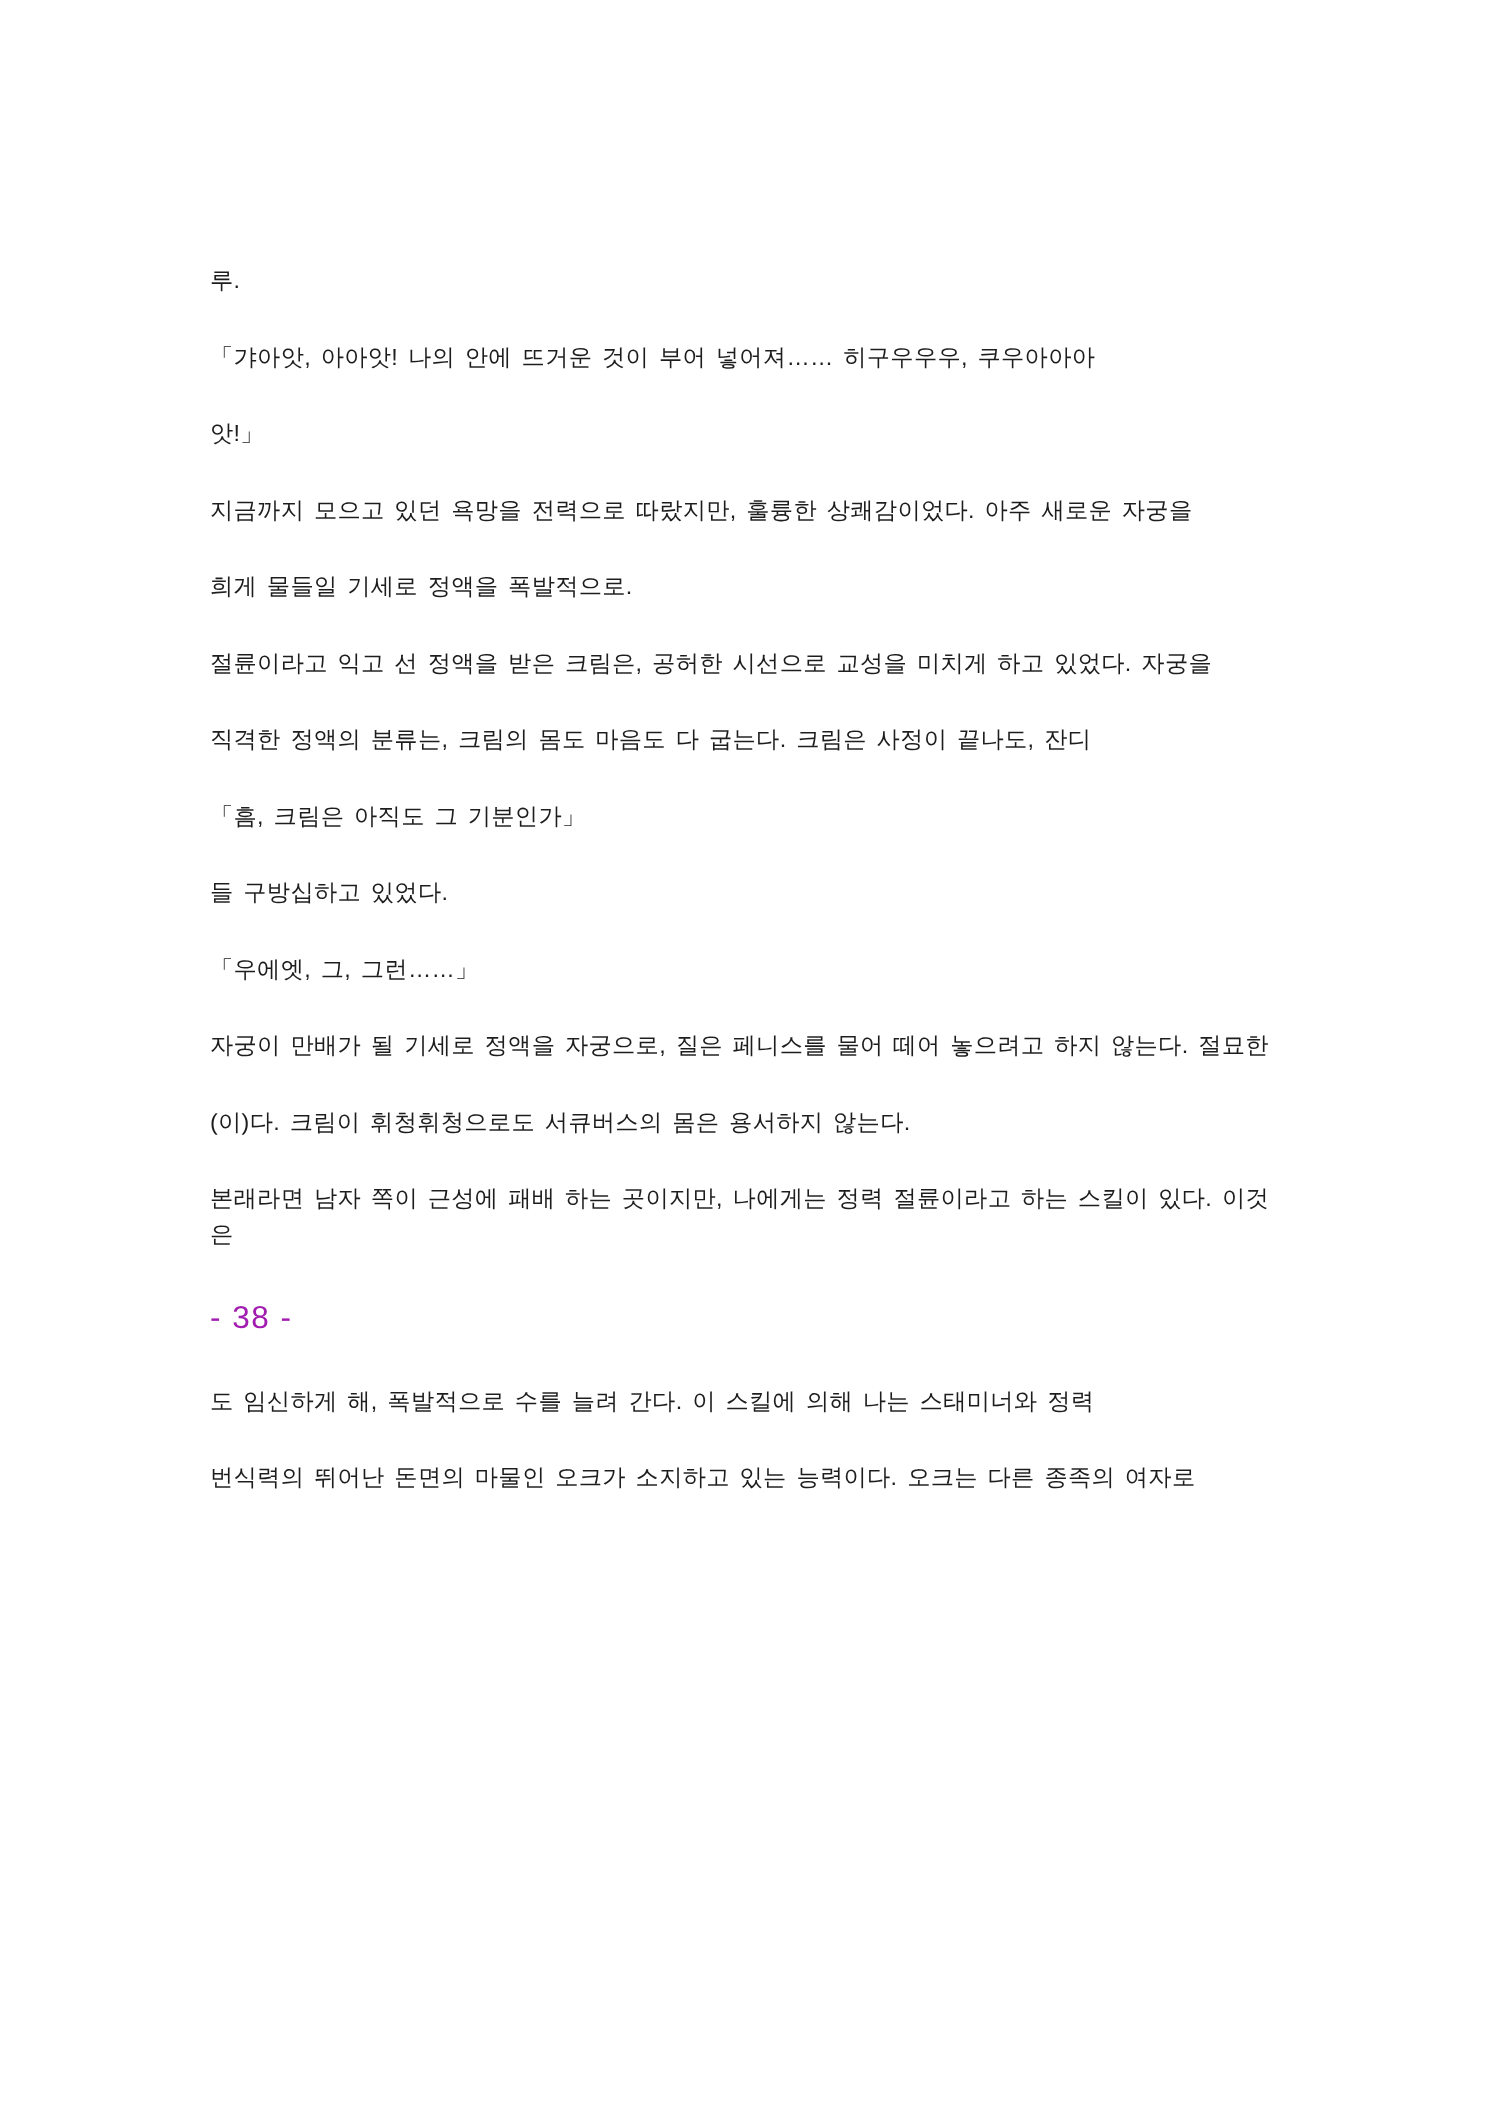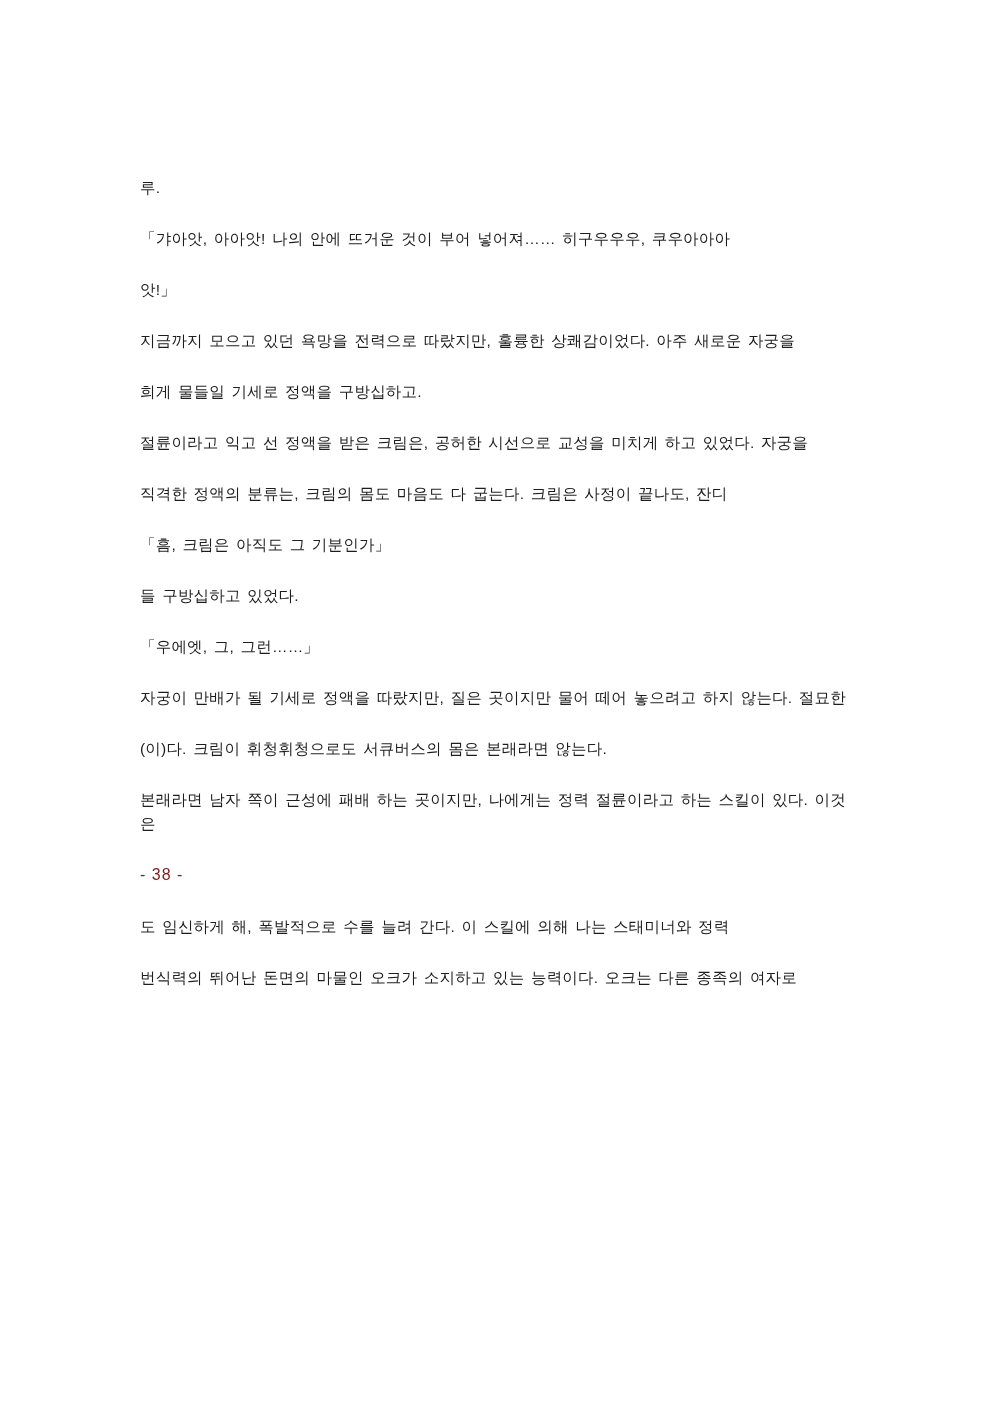--- a/index.html
+++ b/index.html
@@ -34,45 +34,45 @@
     margin: 0 0 27px 0;
     word-spacing: 2px;
     color: #1d1d1d;
     text-align: justify;
     text-justify: inter-word;
   }
   .para.narrow {
     width: 706px;
   }
   .page-number {
-    font-size: 16px;
+    font-size: 21px;
     line-height: 1.55;
     letter-spacing: 1px;
     margin: 0 0 27px 0;
-    color: #7f1d1d;
+    color: #a21caf;
   }
 </style>
 </head>
 <body>
 
 <div class="page">
   <div class="content">
 
     <p class="para">루.</p>
     <p class="para">「갸아앗, 아아앗! 나의 안에 뜨거운 것이 부어 넣어져…… 히구우우우, 쿠우아아아</p>
     <p class="para">앗!」</p>
     <p class="para">지금까지 모으고 있던 욕망을 전력으로 따랐지만, 훌륭한 상쾌감이었다. 아주 새로운 자궁을</p>
-    <p class="para">희게 물들일 기세로 정액을 구방십하고.</p>
+    <p class="para">희게 물들일 기세로 정액을 폭발적으로.</p>
     <p class="para">절륜이라고 익고 선 정액을 받은 크림은, 공허한 시선으로 교성을 미치게 하고 있었다. 자궁을</p>
     <p class="para">직격한 정액의 분류는, 크림의 몸도 마음도 다 굽는다. 크림은 사정이 끝나도, 잔디</p>
     <p class="para">「흠, 크림은 아직도 그 기분인가」</p>
     <p class="para">들 구방십하고 있었다.</p>
     <p class="para">「우에엣, 그, 그런……」</p>
-    <p class="para narrow">자궁이 만배가 될 기세로 정액을 따랐지만, 질은 곳이지만 물어 떼어 놓으려고 하지 않는다. 절묘한</p>
-    <p class="para">(이)다. 크림이 휘청휘청으로도 서큐버스의 몸은 본래라면 않는다.</p>
+    <p class="para narrow">자궁이 만배가 될 기세로 정액을 자궁으로, 질은 페니스를 물어 떼어 놓으려고 하지 않는다. 절묘한</p>
+    <p class="para">(이)다. 크림이 휘청휘청으로도 서큐버스의 몸은 용서하지 않는다.</p>
     <p class="para narrow">본래라면 남자 쪽이 근성에 패배 하는 곳이지만, 나에게는 정력 절륜이라고 하는 스킬이 있다. 이것은</p>
 
     <p class="page-number">- 38 -</p>
 
     <p class="para">도 임신하게 해, 폭발적으로 수를 늘려 간다. 이 스킬에 의해 나는 스태미너와 정력</p>
     <p class="para">번식력의 뛰어난 돈면의 마물인 오크가 소지하고 있는 능력이다. 오크는 다른 종족의 여자로</p>
 
   </div>
 </div>
 

